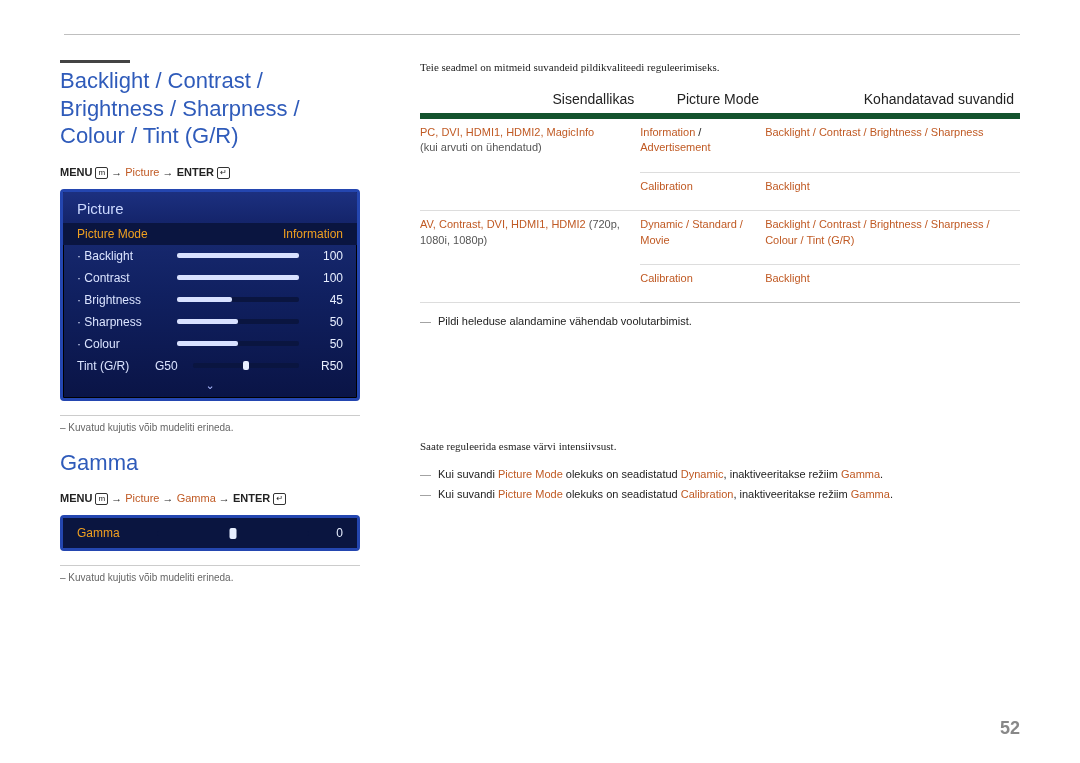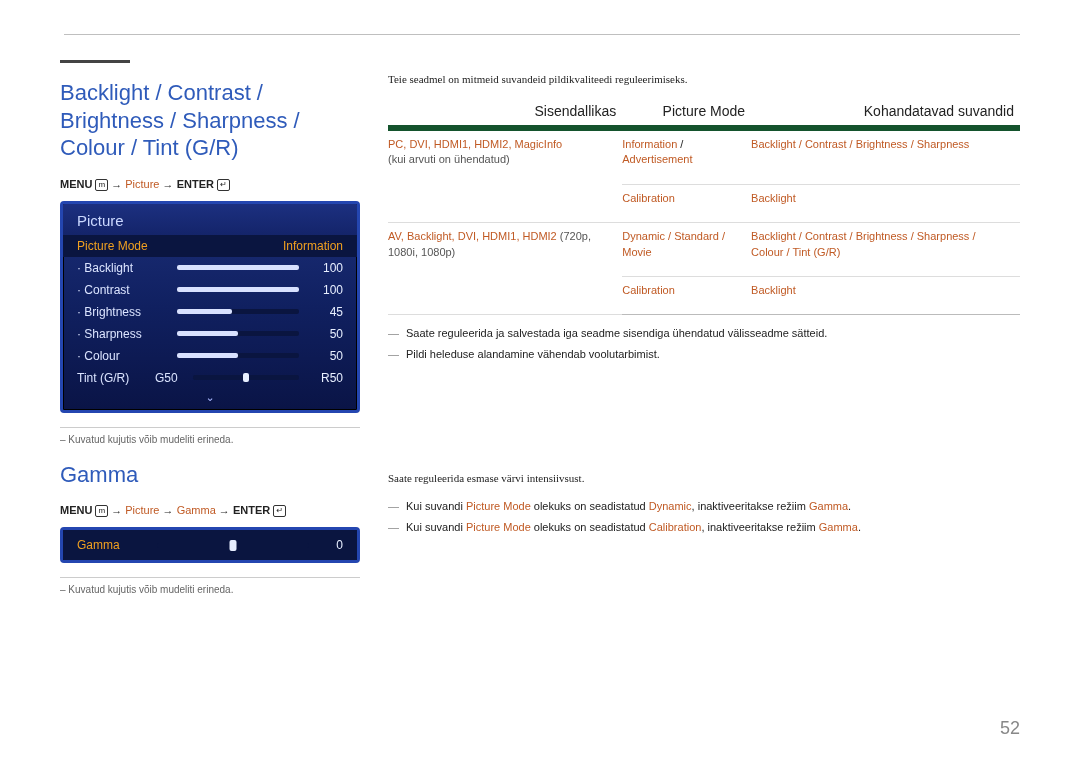--- a/index.html
+++ b/index.html
@@ -33,22 +33,22 @@
     margin-left: 4px;
   }
   .top-bar-accent {
     position: absolute;
     left: 60px; top: 60px;
     width: 70px; height: 3px;
     background: #444;
   }
   .columns {
     display: flex;
-    gap: 28px;
-    margin-top: 38px;
+    gap: 60px;
+    margin-top: 26px;
   }
   .left-col { width: 300px; }
   .right-col { flex: 1; }
 
   h1.section-title {
     color: var(--blue-title);
     font-weight: 400;
     font-size: 22px;
     line-height: 1.25;
     margin: 6px 0 16px 0;
@@ -219,20 +219,21 @@
   }
 
   .right-lower { margin-top: 110px; }
 
   .page-number {
     position: absolute;
     right: 60px;
     bottom: 24px;
     font-size: 18px;
     color: #888;
+    font-weight: bold;
   }
 </style>
 </head>
 <body>
 
 <div class="page">
   <div class="top-bar-accent"></div>
   <div class="top-rule"></div>
 
   <div class="columns">
@@ -356,34 +357,33 @@
               <span class="hl-orange">Information</span><span> / </span><span class="hl-orange">Advertisement</span>
             </td>
             <td><span class="hl-orange">Backlight / Contrast / Brightness / Sharpness</span></td>
           </tr>
           <tr>
             <td><span class="hl-orange">Calibration</span></td>
             <td><span class="hl-orange">Backlight</span></td>
           </tr>
           <tr>
             <td rowspan="2">
-              <span class="hl-orange">AV, Backlight, DVI, HDMI1, HDMI2</span><span class="sub-note"> (720p, 1080i, 1080p)</span>
+              <span class="hl-orange">AV, Contrast, DVI, HDMI1, HDMI2</span><span class="sub-note"> (720p, 1080i, 1080p)</span>
             </td>
             <td><span class="hl-orange">Dynamic / Standard / Movie</span></td>
             <td><span class="hl-orange">Backlight / Contrast / Brightness / Sharpness / Colour / Tint (G/R)</span></td>
           </tr>
           <tr>
             <td><span class="hl-orange">Calibration</span></td>
             <td><span class="hl-orange">Backlight</span></td>
           </tr>
         </tbody>
       </table>
 
       <ul class="dash-list">
-        <li>Saate reguleerida ja salvestada iga seadme sisendiga ühendatud välisseadme sätteid.</li>
         <li>Pildi heleduse alandamine vähendab voolutarbimist.</li>
       </ul>
 
       <div class="right-lower">
         <div class="intro">Saate reguleerida esmase värvi intensiivsust.</div>
         <ul class="dash-list">
           <li>
             <span>Kui suvandi </span><span class="hl-orange">Picture Mode</span><span> olekuks on seadistatud </span><span class="hl-orange">Dynamic</span><span>, inaktiveeritakse režiim </span><span class="hl-orange">Gamma</span><span>.</span>
           </li>
           <li>

